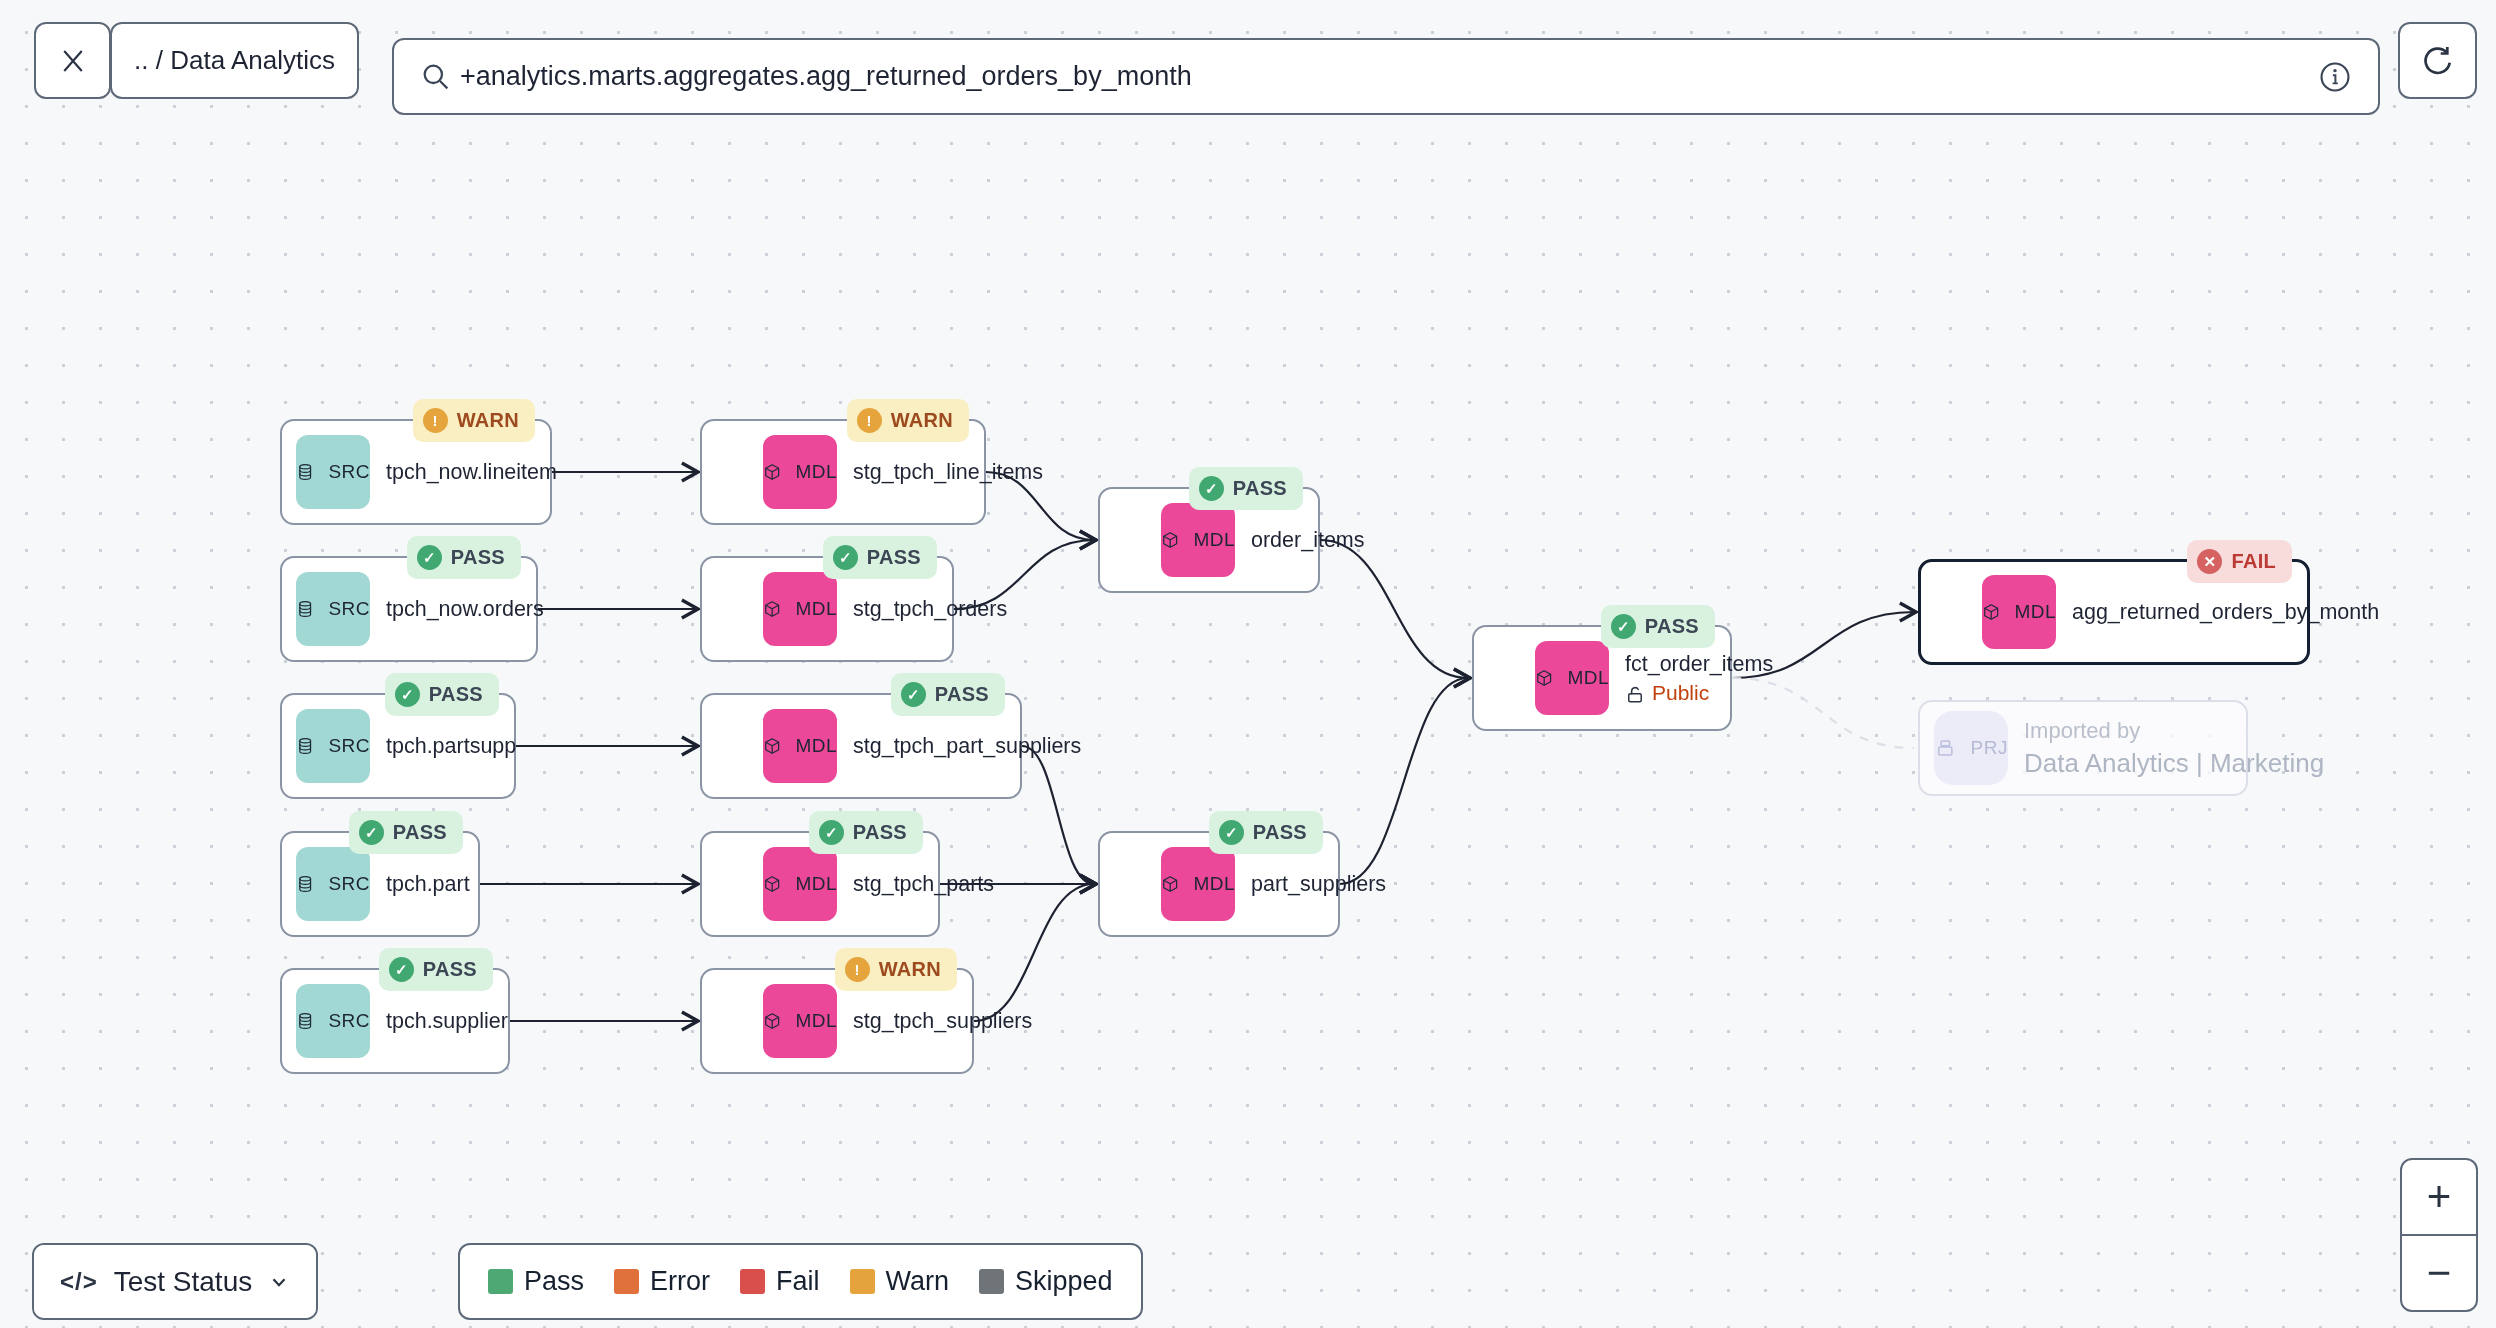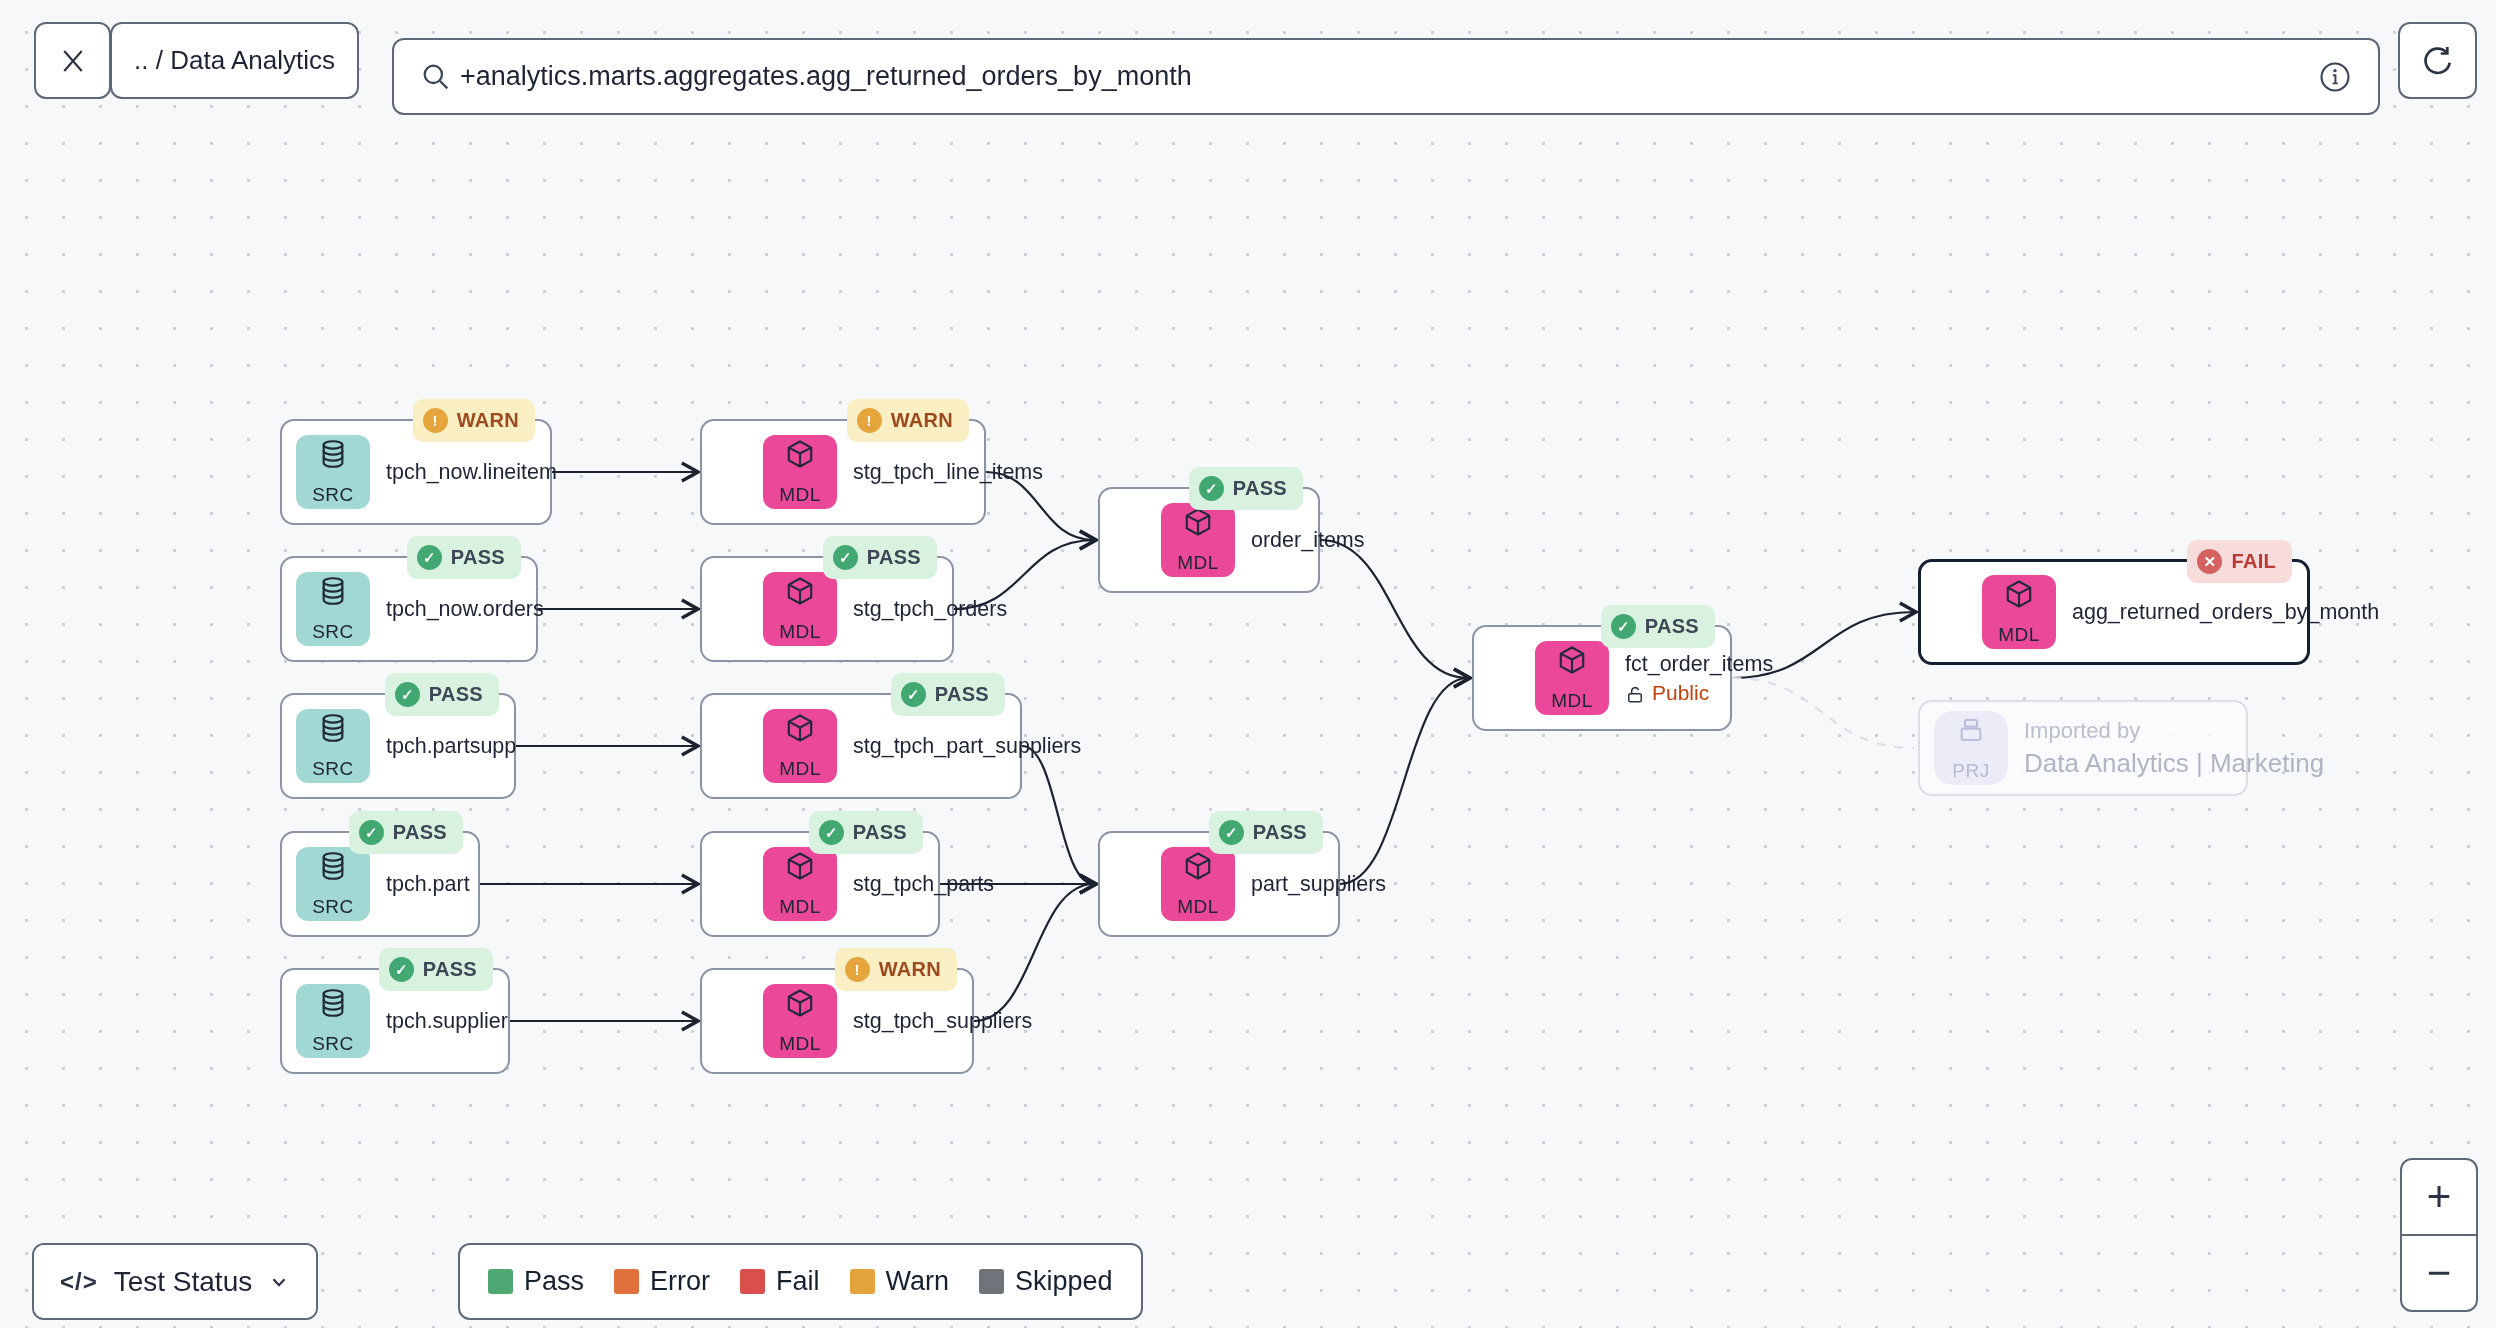--- a/index.html
+++ b/index.html
@@ -23,21 +23,21 @@
   #refresh-btn { left:2398px; top:22px; width:79px; height:77px; cursor:pointer; }
   
   #edges { position:absolute; left:0; top:0; width:2496px; height:1328px; }
   .edge { fill:none; stroke:#1c2230; stroke-width:2.2px; }
   .edge.dashed { stroke:#dcdfe6; stroke-dasharray:9 9; }
   .node { position:absolute; background:#fff; border:2px solid #8a94a4; border-radius:14px;
     display:flex; align-items:center; padding:0 14px 0 14px; gap:16px; cursor:pointer; }
   .node.selected { border:3.5px solid #141f31; }
   .node.ghost { border-color:#dcdfe8; background:rgba(252,252,254,0.75); }
   .nicon { width:74px; height:74px; border-radius:12px; flex:0 0 auto;
-    display:flex; flex-direction:column; align-items:center; justify-content:center; gap:14px; }
+    display:flex; flex-direction:row; align-items:center; justify-content:center; gap:14px; }
   .nicon svg { width:32px; height:32px; stroke:#1f2937; fill:none; stroke-width:1.6; }
   .t-SRC { background:#a2d8d3; }
   .t-MDL { background:#ec4899;margin-left:47px; }
   .t-PRJ { background:#ececf9;border-radius:19px; }
   .ghost .nicon svg { stroke:#b9bedd; }
   .ntype { font-size:19px; letter-spacing:0.5px; color:#1d2533; }
   .ghost .ntype { color:#b6bbd4; }
   .ntext { display:flex; flex-direction:column; justify-content:center; gap:4px; min-width:0; }
   .nlabel { font-size:21.5px; color:#1e2433; white-space:nowrap; }
   .nsub { display:flex; align-items:flex-end; gap:7px; font-size:21px; color:#c2410c; }

